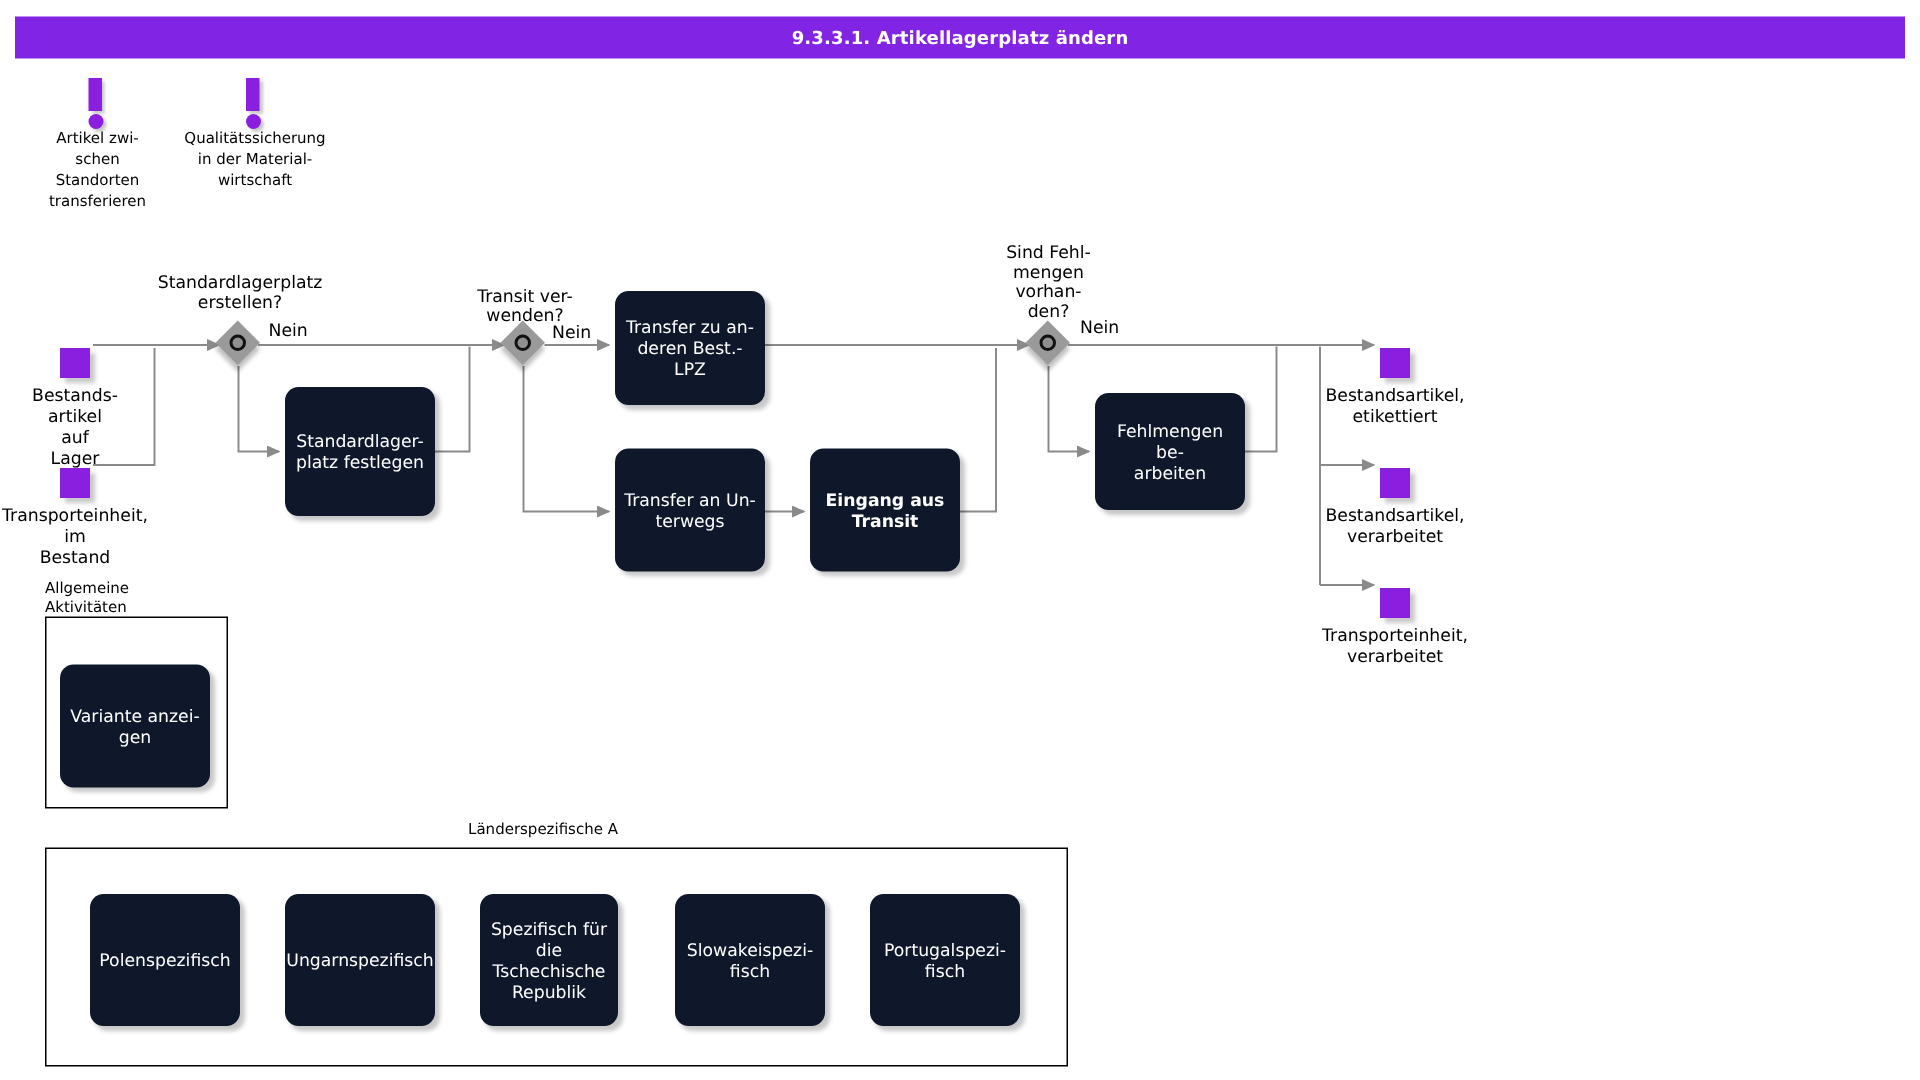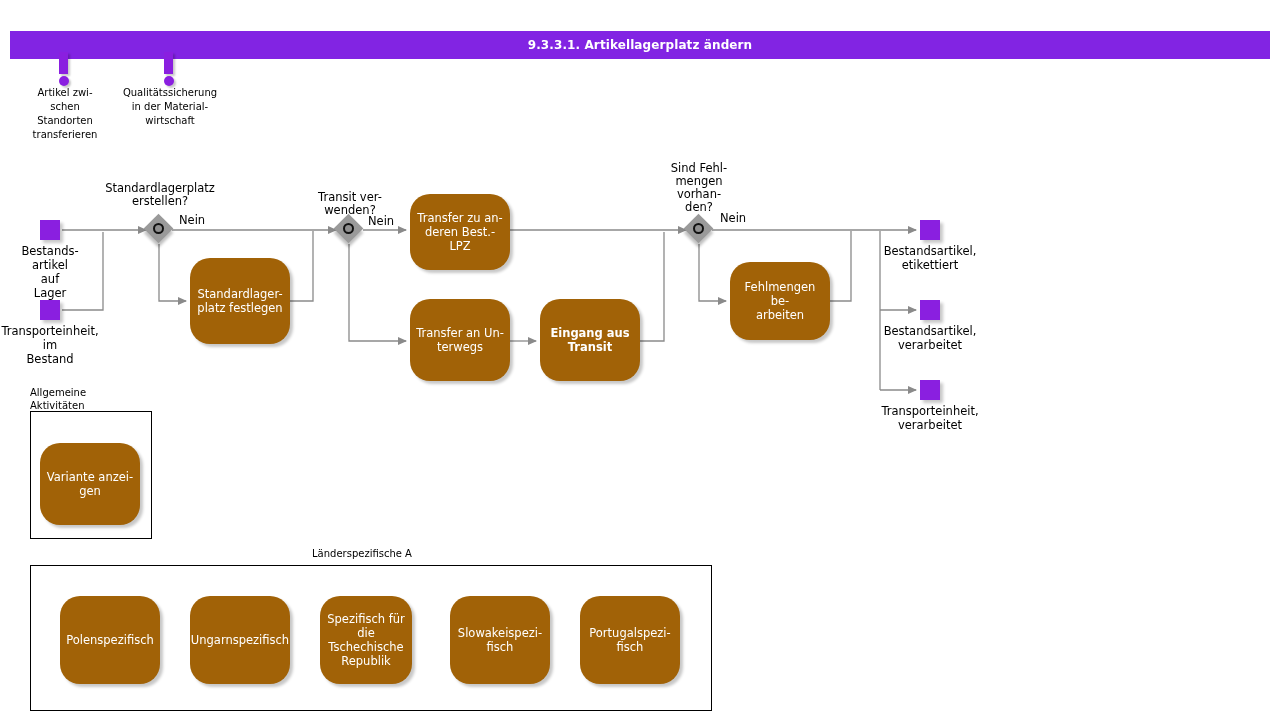--- a/index.html
+++ b/index.html
@@ -24,21 +24,20 @@
     width: 1260px;
     height: 28px;
     background: #8224e3;
     color: #ffffff;
     font-size: 12px;
     font-weight: bold;
     display: flex;
     align-items: center;
     justify-content: center;
     letter-spacing: 0.1px;
-    margin-top: 20px;
   }
 
   
   #canvas {
     position: absolute;
     left: 0;
     top: 0;
     width: 1280px;
     height: 720px;
   }
@@ -51,37 +50,38 @@
     pointer-events: none;
   }
 
   
   .node {
     position: absolute;
   }
 
   
   .activity {
-    background: #a16207;
-    border-radius: 20px;
+    background: #0f172a;
+    border-radius: 9px;
     color: #ffffff;
     font-size: 11.5px;
     line-height: 14px;
     text-align: center;
     display: flex;
     align-items: center;
     justify-content: center;
     padding: 2px 6px;
     box-sizing: border-box;
     box-shadow: 3px 3px 3px rgba(0,0,0,0.22);
   }
 
   
   .dataobj {
     position: absolute;
+    margin-top: 12px;
   }
   .dataobj .swatch {
     width: 20px;
     height: 20px;
     background: #8a1fe0;
     box-shadow: 3px 3px 3px rgba(0,0,0,0.22);
     margin: 0 auto;
   }
   .dataobj .dlabel {
     position: absolute;

